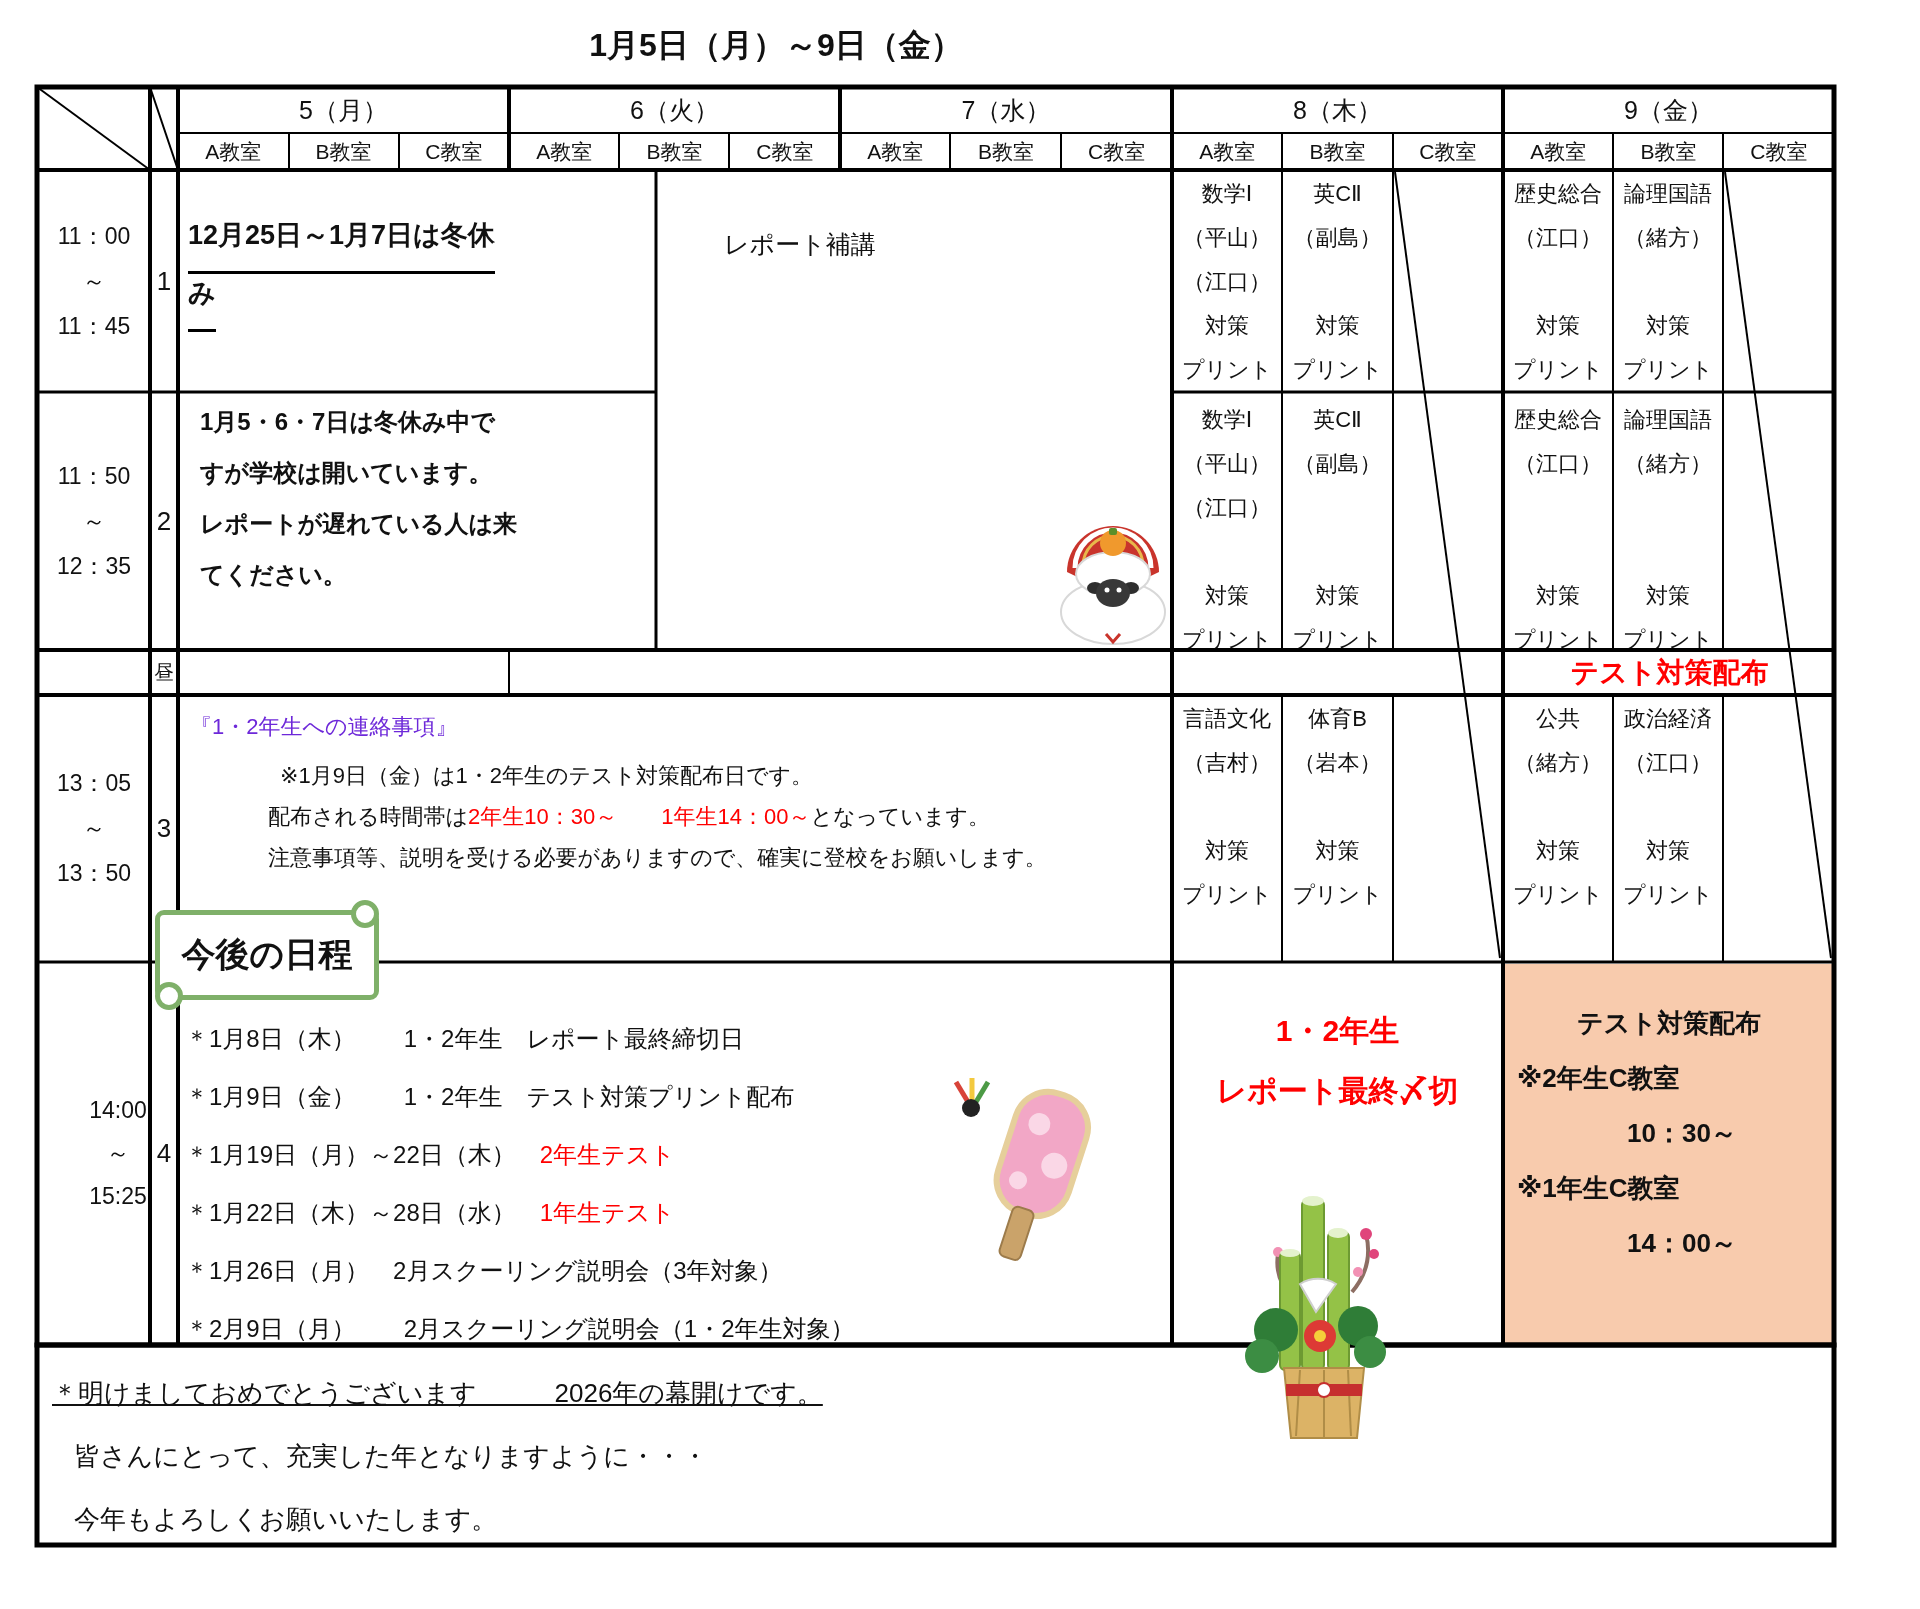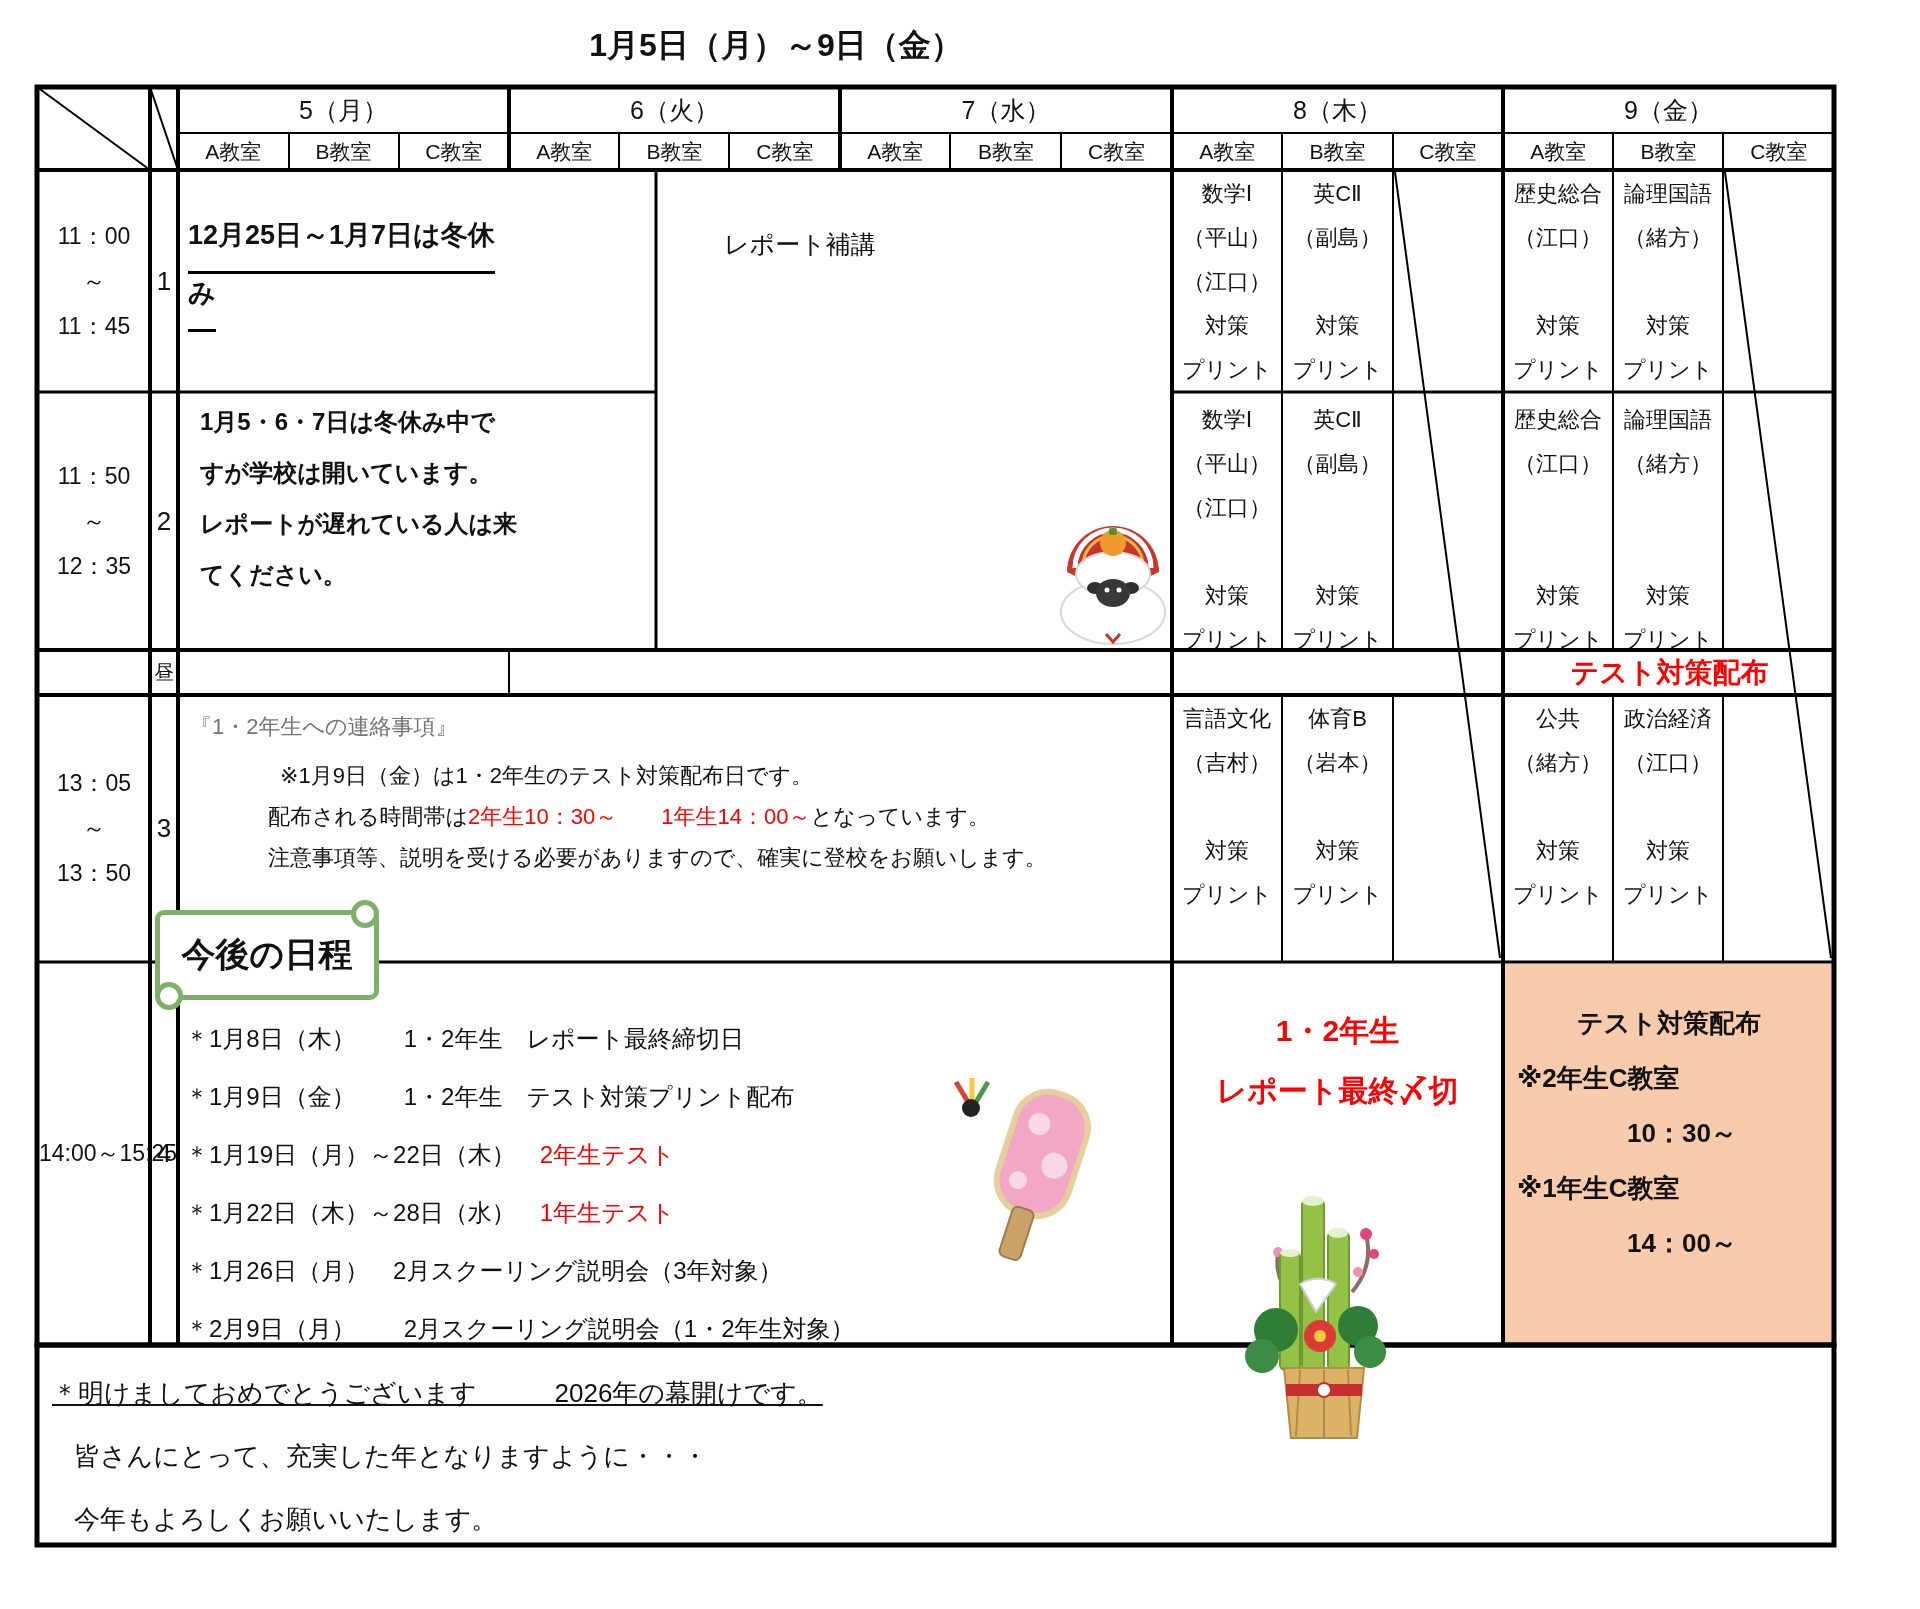--- a/index.html
+++ b/index.html
@@ -11,21 +11,21 @@
   .ctr{display:flex;align-items:center;justify-content:center;text-align:center;}
   .nowrap{white-space:nowrap;}
   .ul{border-bottom:3px solid #000;padding-bottom:21px;}
   #title{left:0;top:24px;width:1552px;height:50px;font-size:32px;font-weight:bold;text-align:center;z-index:4;}
   #orange{left:1505px;top:964px;width:327px;height:379px;background:#f8cbad;z-index:1;}
   #svg{left:0;top:0;z-index:6;pointer-events:none;}
   .txt{z-index:4;}
   #lunch-label{left:150px;top:652px;width:28px;height:41px;font-size:20px;z-index:4;}
   #lunch-banner{left:1505px;top:650px;width:329px;height:45px;font-size:28px;font-weight:bold;color:#ff0000;z-index:4;}
   #report-title{left:724px;top:228px;height:32px;line-height:32px;font-size:25px;z-index:4;}
-  #ann-header{left:190px;top:712px;height:30px;line-height:30px;font-size:22px;color:#737373;z-index:4;}
+  #ann-header{left:190px;top:712px;height:30px;line-height:30px;font-size:22px;color:#6d28d9;z-index:4;}
   #banner{left:155px;top:910px;width:224px;height:90px;background:#fff;border:5px solid #7fb069;
           border-radius:9px;box-sizing:border-box;z-index:8;}
   #banner .lbl{width:100%;height:100%;display:flex;align-items:center;justify-content:center;
           font-size:34px;font-weight:bold;}
   .curl{position:absolute;width:18px;height:18px;border:5px solid #7fb069;border-radius:50%;background:#fff;}
   .curl.tr{right:-5px;top:-15px;}
   .curl.bl{left:-5px;bottom:-15px;}
 </style>
 </head>
 <body>
@@ -74,21 +74,21 @@
       <div>～</div>
       <div>12：35</div>
     </div>
     <div class="abs txt" style="left: 151px; top: 695px; width: 26px; height: 267px; display: flex; align-items: center; justify-content: center; font-size: 26px;">3</div>
     <div class="abs txt" style="left: 39px; top: 695px; width: 110px; height: 267px; display: flex; flex-direction: column; align-items: center; justify-content: center; row-gap: 14px; font-size: 23px;">
       <div>13：05</div>
       <div>～</div>
       <div>13：50</div>
     </div>
     <div class="abs txt" style="left: 151px; top: 962px; width: 26px; height: 383px; display: flex; align-items: center; justify-content: center; font-size: 26px;">4</div>
-    <div class="abs txt" style="left: 39px; top: 962px; width: 110px; height: 383px; display: flex; align-items: center; row-gap: 14px; font-size: 23px;">
+    <div class="abs txt" style="left: 39px; top: 962px; width: 110px; height: 383px; display: flex; flex-direction: column; align-items: center; justify-content: center; row-gap: 14px; font-size: 23px; padding-left: 24px;">
       <div>14:00</div>
       <div>～</div>
       <div>15:25</div>
     </div>
     <div class="abs txt" style="left: 188px; top: 206px; font-size: 27px; font-weight: bold;">
       <div style="height: 58px; line-height: 58px; white-space: nowrap;"><span class="ul">12月25日～1月7日は冬休</span></div>
       <div style="height: 58px; line-height: 58px; white-space: nowrap;"><span class="ul">み</span></div>
     </div>
     <div class="abs txt" style="left: 200px; top: 396px; font-size: 24px; font-weight: bold;">
       <div style="height: 51px; line-height: 51px; white-space: nowrap;">1月5・6・7日は冬休み中で</div>

